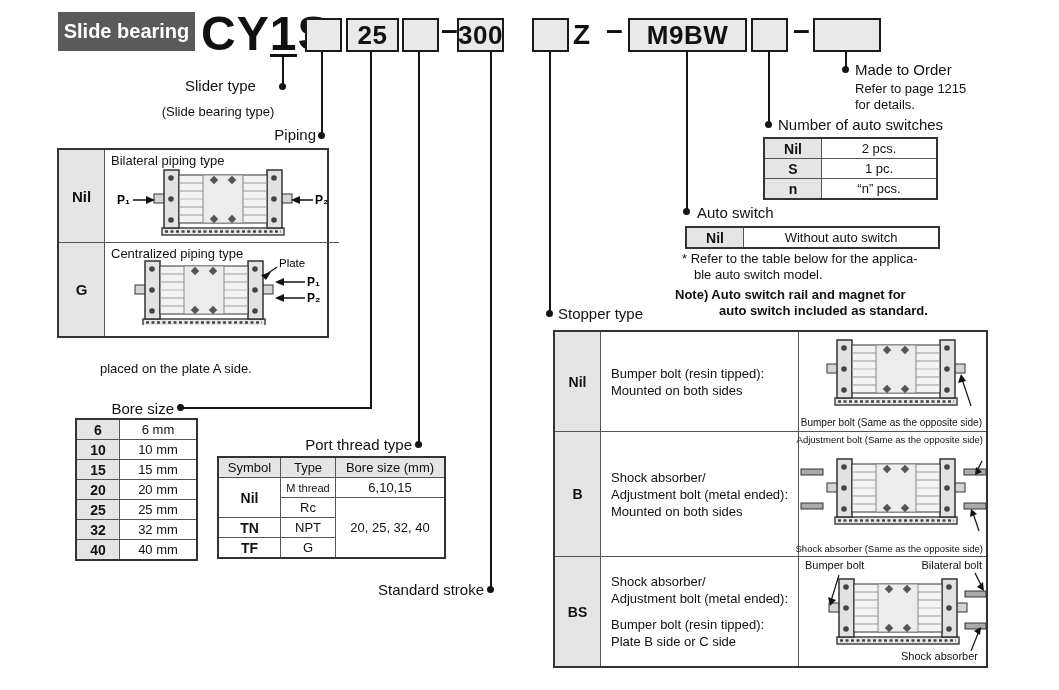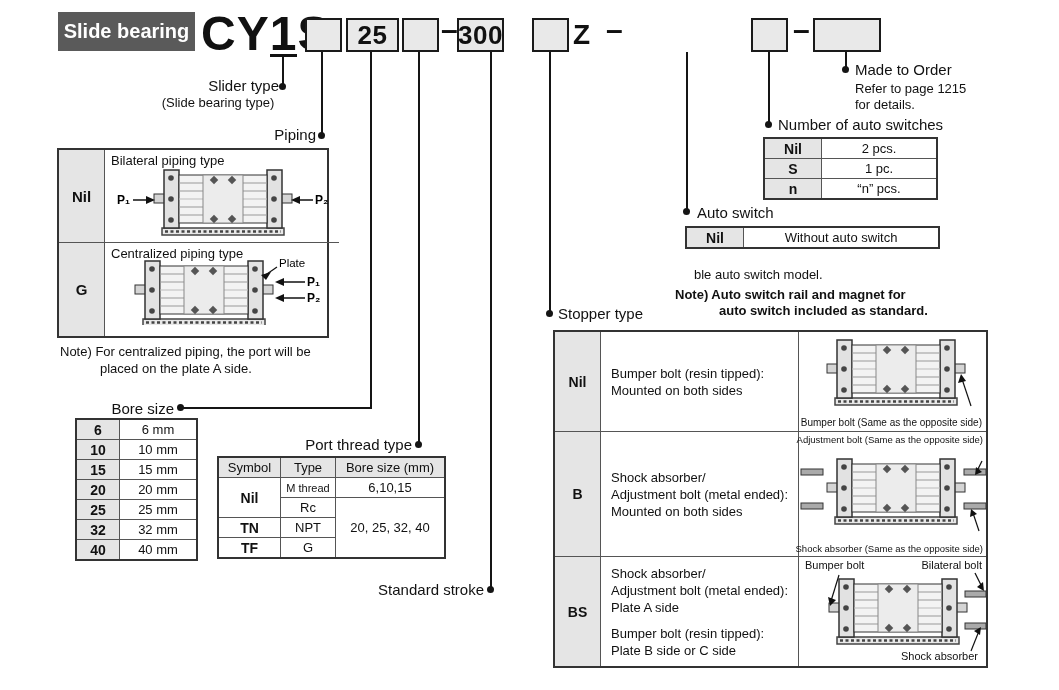--- a/index.html
+++ b/index.html
@@ -90,20 +90,21 @@
   <div class="underl"></div>
 
   <div class="codebox" style="left:305px;width:37px;"></div>
   <div class="codebox" style="left:346px;width:53px;">25</div>
   <div class="codebox" style="left:402px;width:37px;"></div>
   <div class="dash" style="left:441px;">–</div>
   <div class="codebox" style="left:457px;width:47px;">300</div>
   <div class="codebox" style="left:532px;width:37px;"></div>
   <div class="plain-seg" style="left:573px;">Z</div>
   <div class="dash" style="left:606px;">–</div>
+  <div class="codebox" style="left:628px;width:119px;">M9BW</div>
   <div class="codebox" style="left:751px;width:37px;"></div>
   <div class="dash" style="left:793px;">–</div>
   <div class="codebox" style="left:813px;width:68px;"></div>
 
   <div class="vline" style="left:282px;top:57px;height:28px;"></div>
   <div class="bullet" style="left:279px;top:83px;"></div>
   <div class="vline" style="left:321px;top:52px;height:84px;"></div>
   <div class="bullet" style="left:318px;top:132px;"></div>
   <div class="vline" style="left:370px;top:52px;height:357px;"></div>
   <div class="hline" style="left:180px;top:407px;width:192px;"></div>
@@ -114,22 +115,22 @@
   <div class="bullet" style="left:487px;top:586px;"></div>
   <div class="vline" style="left:549px;top:52px;height:262px;"></div>
   <div class="bullet" style="left:546px;top:310px;"></div>
   <div class="vline" style="left:686px;top:52px;height:160px;"></div>
   <div class="bullet" style="left:683px;top:208px;"></div>
   <div class="vline" style="left:768px;top:52px;height:73px;"></div>
   <div class="bullet" style="left:765px;top:121px;"></div>
   <div class="vline" style="left:845px;top:52px;height:18px;"></div>
   <div class="bullet" style="left:842px;top:66px;"></div>
 
-  <div class="sec-title" style="left:195px;top:77px;width:84px;text-align:right;">Slider type</div>
-  <div class="txt" style="left:148px;top:95px;width:140px;text-align:center;">(Slide bearing type)</div>
+  <div class="sec-title" style="left:185px;top:77px;width:84px;">Slider type</div>
+  <div class="txt" style="left:148px;top:104px;width:140px;text-align:center;">(Slide bearing type)</div>
 
   <div class="sec-title" style="left:269px;top:126px;width:47px;text-align:right;">Piping</div>
   <div class="pip">
     <div class="pip-sym">Nil</div>
     <div class="pip-body">
       <div style="white-space:nowrap;">Bilateral piping type</div>
       <svg width="222" height="68" style="display:block;margin:0 auto;">
         <use href="#cyl" x="37" y="-2"></use>
         <text x="6" y="36" font-size="12" font-weight="bold">P₁</text>
         <line x1="22" y1="32" x2="36" y2="32" stroke="#111" stroke-width="1.5"></line>
@@ -149,21 +150,20 @@
         <path d="M150,26 l10,-3 l-5,8 z" fill="#111" transform="translate(0,-4)"></path>
         <text x="196" y="33" font-size="12" font-weight="bold">P₁</text>
         <line x1="194" y1="29" x2="172" y2="29" stroke="#111" stroke-width="1.5"></line>
         <path d="M164,29 l9,-4 v8 z" fill="#111"></path>
         <text x="196" y="49" font-size="12" font-weight="bold">P₂</text>
         <line x1="194" y1="45" x2="172" y2="45" stroke="#111" stroke-width="1.5"></line>
         <path d="M164,45 l9,-4 v8 z" fill="#111"></path>
       </svg>
     </div>
   </div>
-  <div class="txt" style="left:60px;top:344px;">Note) For centralized piping, the port will be</div>
   <div class="txt" style="left:100px;top:361px;">placed on the plate A side.</div>
 
   <div class="sec-title" style="left:104px;top:400px;width:70px;text-align:right;">Bore size</div>
   <table class="t" style="left:75px;top:418px;">
     <tbody>
         <tr>
           <td class="sym" style="width:34px;">6</td>
           <td class="val" style="width:68px;">6 mm</td>
         </tr>
     <tr>
@@ -247,20 +247,21 @@
 
   <div class="sec-title" style="left:697px;top:204px;">Auto switch</div>
   <table class="t" style="left:685px;top:226px;">
     <tbody>
         <tr>
       <td class="sym" style="width:48px;">Nil</td>
       <td class="val" style="width:186px;">Without auto switch</td>
     </tr>
   </tbody>
     </table>
+  <div class="txt" style="left:682px;top:251px;">* Refer to the table below for the applica-</div>
   <div class="txt" style="left:694px;top:267px;">ble auto switch model.</div>
   <div class="txt-b" style="left:675px;top:287px;">Note) Auto switch rail and magnet for</div>
   <div class="txt-b" style="left:719px;top:303px;">auto switch included as standard.</div>
 
   <div class="sec-title" style="left:558px;top:305px;">Stopper type</div>
   <div class="stp">
 
     <div class="stp-sym">Nil</div>
     <div class="stp-desc">
       <div class="dline">Bumper bolt (resin tipped):</div>
@@ -294,21 +295,20 @@
         <line x1="180" y1="84" x2="174" y2="66" stroke="#111" stroke-width="1.2"></line>
         <path d="M172,62 l-1,8 l7,-3 z" fill="#111"></path>
       </svg>
       <div class="cap" style="bottom:2px;right:3px;">Shock absorber (Same as the opposite side)</div>
     </div>
 
     <div class="stp-sym last">BS</div>
     <div class="stp-desc last">
       <div class="dline">Shock absorber/</div>
       <div class="dline">Adjustment bolt (metal ended):</div>
-      <div class="dline">Plate A side</div>
       <div class="dline"></div>
       <div class="dline">Bumper bolt (resin tipped):</div>
       <div class="dline">Plate B side or C side</div>
     </div>
     <div class="stp-diag last">
       <div class="lab" style="top:2px;left:6px;">Bumper bolt</div>
       <div class="lab" style="top:2px;right:4px;">Bilateral bolt</div>
       <svg width="189" height="90" style="position:absolute;left:0;top:12px;">
         <rect x="166" y="22" width="21" height="6" fill="#aaa" stroke="#333"></rect>
         <rect x="166" y="54" width="21" height="6" fill="#aaa" stroke="#333"></rect>

